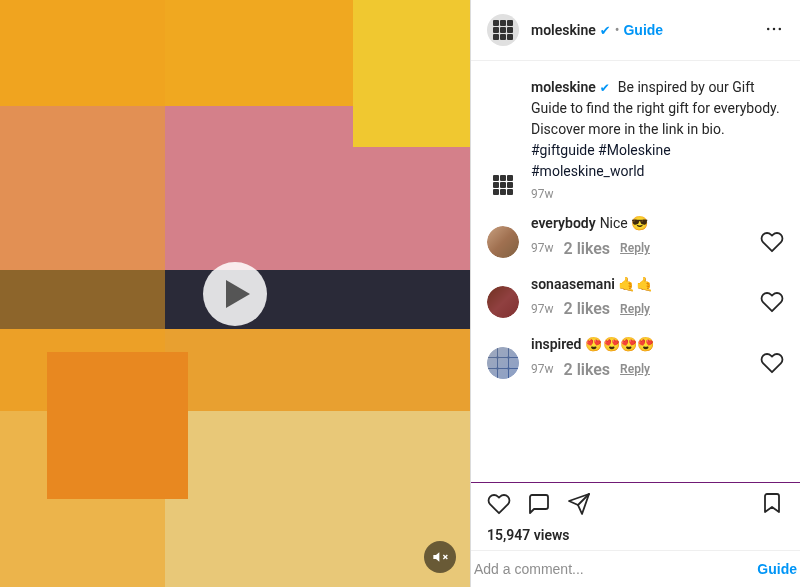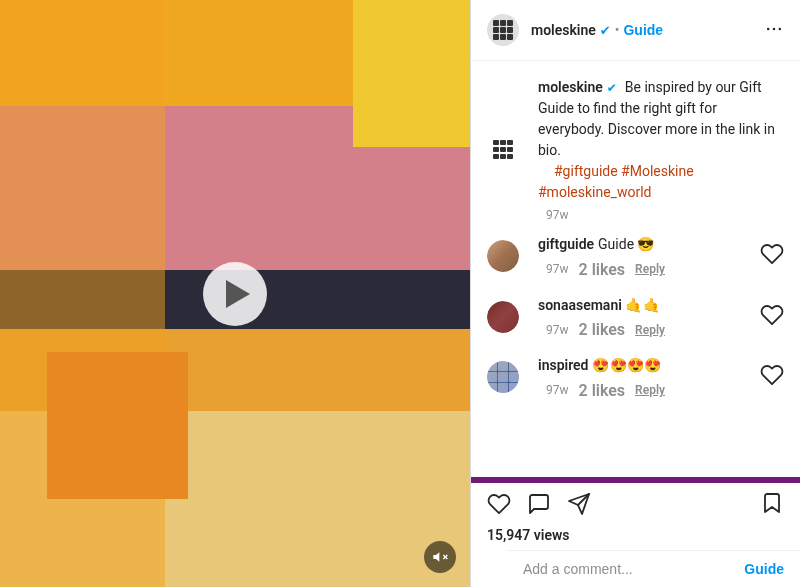--- a/index.html
+++ b/index.html
@@ -199,22 +199,21 @@
     
     .comments-section {
       flex: 1;
       overflow-y: auto;
       padding: 16px 16px 8px;
     }
 
     .comment-row {
       display: flex;
       margin-bottom: 16px;
-      align-items: center;
-      gap: 7px;
+      align-items: flex-end;
     }
 
     .comment-avatar {
       width: 32px;
       height: 32px;
       border-radius: 50%;
       flex-shrink: 0;
       margin-right: 12px;
       overflow: hidden;
     }
@@ -252,31 +251,29 @@
       color: #262626;
     }
 
     .comment-text {
       font-size: 14px;
       color: #262626;
       line-height: 1.4;
     }
 
     .comment-text a, .hashtag {
-      color: #c2410c;
+      color: #0f172a;
       text-decoration: none;
-      margin-left: 16px;
     }
 
     .comment-meta {
       display: flex;
       align-items: center;
       margin-top: 5px;
       gap: 10px;
-      margin-left: 8px;
     }
 
     .meta-time {
       font-size: 12px;
       color: #8e8e8e;
     }
 
     .meta-likes {
       font-size: 16px;
       color: #8e8e8e;
@@ -304,21 +301,21 @@
     }
 
     .author-comment .comment-text {
       font-size: 14px;
       line-height: 1.5;
     }
 
     
     .actions-bar {
       padding: 8px 16px 4px;
-      border-top: 6px solid #701a75;
+      border-top: 1px solid #701a75;
     }
 
     .action-icons {
       display: flex;
       align-items: center;
       gap: 16px;
       margin-bottom: 6px;
     }
 
     .action-icon {
@@ -347,23 +344,22 @@
       color: #8e8e8e;
       text-transform: uppercase;
       letter-spacing: 0.3px;
       margin-bottom: 8px;
     }
 
     
     .add-comment {
       display: flex;
       align-items: center;
-      padding: 10px 16px;
+      padding: 10px 3px;
       border-top: 1px solid #efefef;
-      margin-left: 36px;
     }
 
     .comment-input {
       flex: 1;
       border: none;
       outline: none;
       font-size: 14px;
       color: #262626;
       background: transparent;
     }
@@ -475,22 +471,22 @@
           <span class="meta-time">97w</span>
         </div>
       </div>
     </div>
 
     <div class="comment-row">
       <div class="comment-avatar">
         <div class="avatar-photo-dennis"></div>
       </div>
       <div class="comment-content">
-        <span class="comment-username">giftguide</span>
-        <span class="comment-text"> <span>Guide 😎</span></span>
+        <span class="comment-username">everybody</span>
+        <span class="comment-text"> <span>Nice 😎</span></span>
         <div class="comment-meta">
           <span class="meta-time">97w</span>
           <span class="meta-likes">2 likes</span>
           <span class="meta-reply">Reply</span>
         </div>
       </div>
       <div class="comment-like">
         <svg class="icon-svg" viewBox="0 0 24 24">
             <path d="M20.84 4.61a5.5 5.5 0 0 0-7.78 0L12 5.67l-1.06-1.06a5.5 5.5 0 0 0-7.78 7.78l1.06 1.06L12 21.23l7.78-7.78 1.06-1.06a5.5 5.5 0 0 0 0-7.78z"></path>
           </svg>

